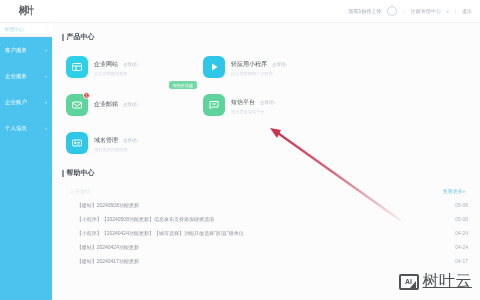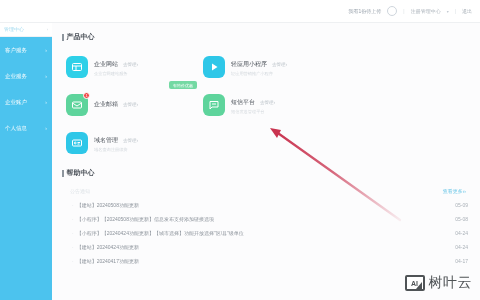--- a/index.html
+++ b/index.html
@@ -133,28 +133,31 @@
     width:20px;height:16px;border:2px solid #4f5356;border-radius:2px;
     position:relative;display:flex;align-items:center;justify-content:center;
     background:#fff;box-sizing:border-box;
   }
   .wm-ai{font-size:7px;font-weight:bold;color:#4f5356;line-height:1;}
   .wm-tri{
     position:absolute;right:1px;bottom:0;width:0;height:0;
     border-left:6px solid transparent;border-right:0 solid transparent;
     border-bottom:7px solid #4f5356;
   }
-  .wm-text{font-size:14px;color:#4f5356;letter-spacing:.5px;}
+  .wm-text{font-size:16px;color:#4f5356;letter-spacing:.5px;text-decoration:underline;}
 </style>
 </head>
 <body>
 
 <div id="app">
 
   <div class="topbar">
+    <div class="logo">
+      <span class="logo-mark">树叶</span>
+    </div>
     <div class="topnav">
       <span class="tn-text">我有1份待上传</span>
       <span class="tn-circle"></span>
       <span class="tn-sep">|</span>
       <span class="tn-link">注册管理中心</span>
       <span class="tn-caret">▾</span>
       <span class="tn-sep">|</span>
       <span class="tn-link">退出</span>
     </div>
   </div>

